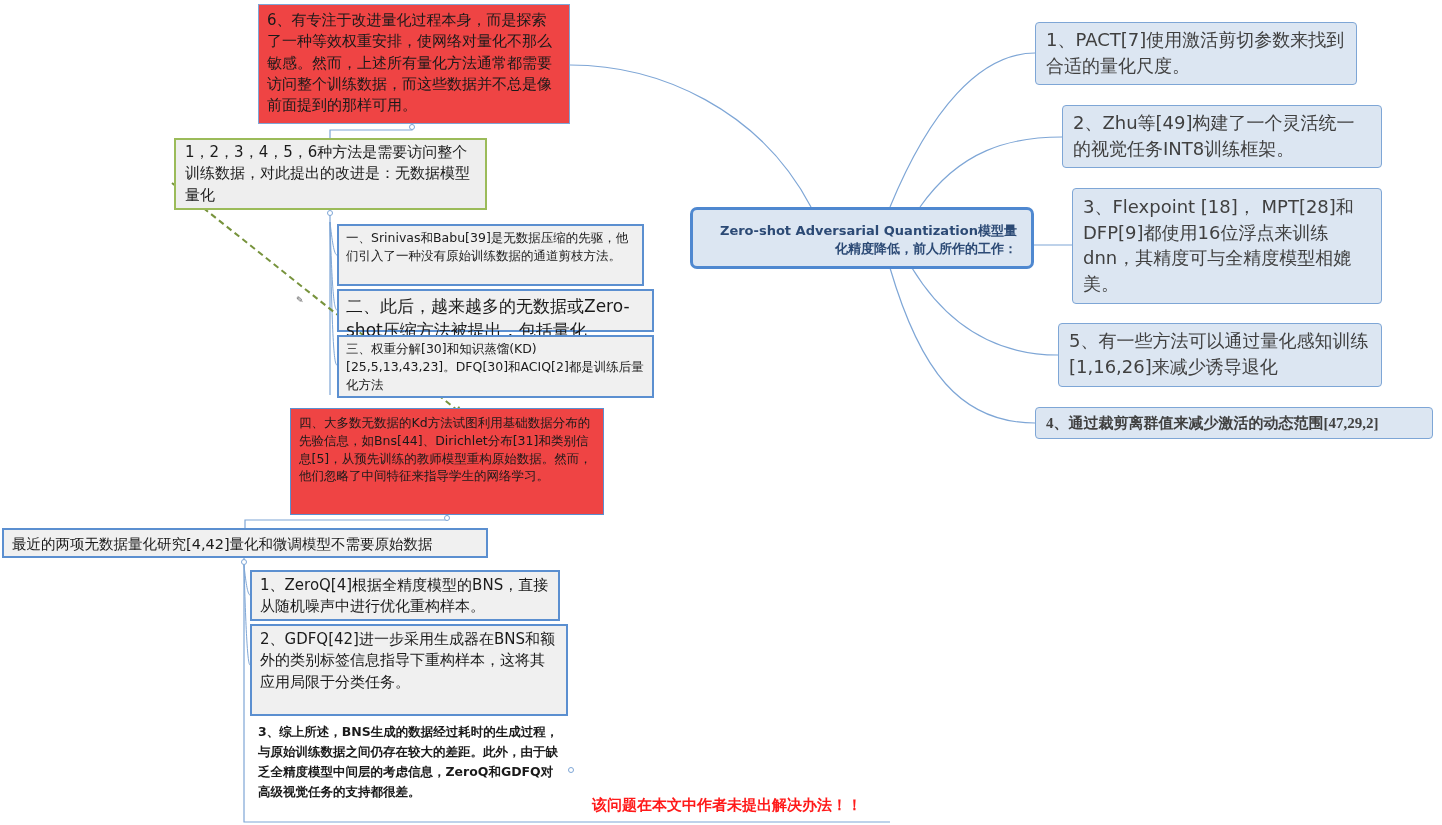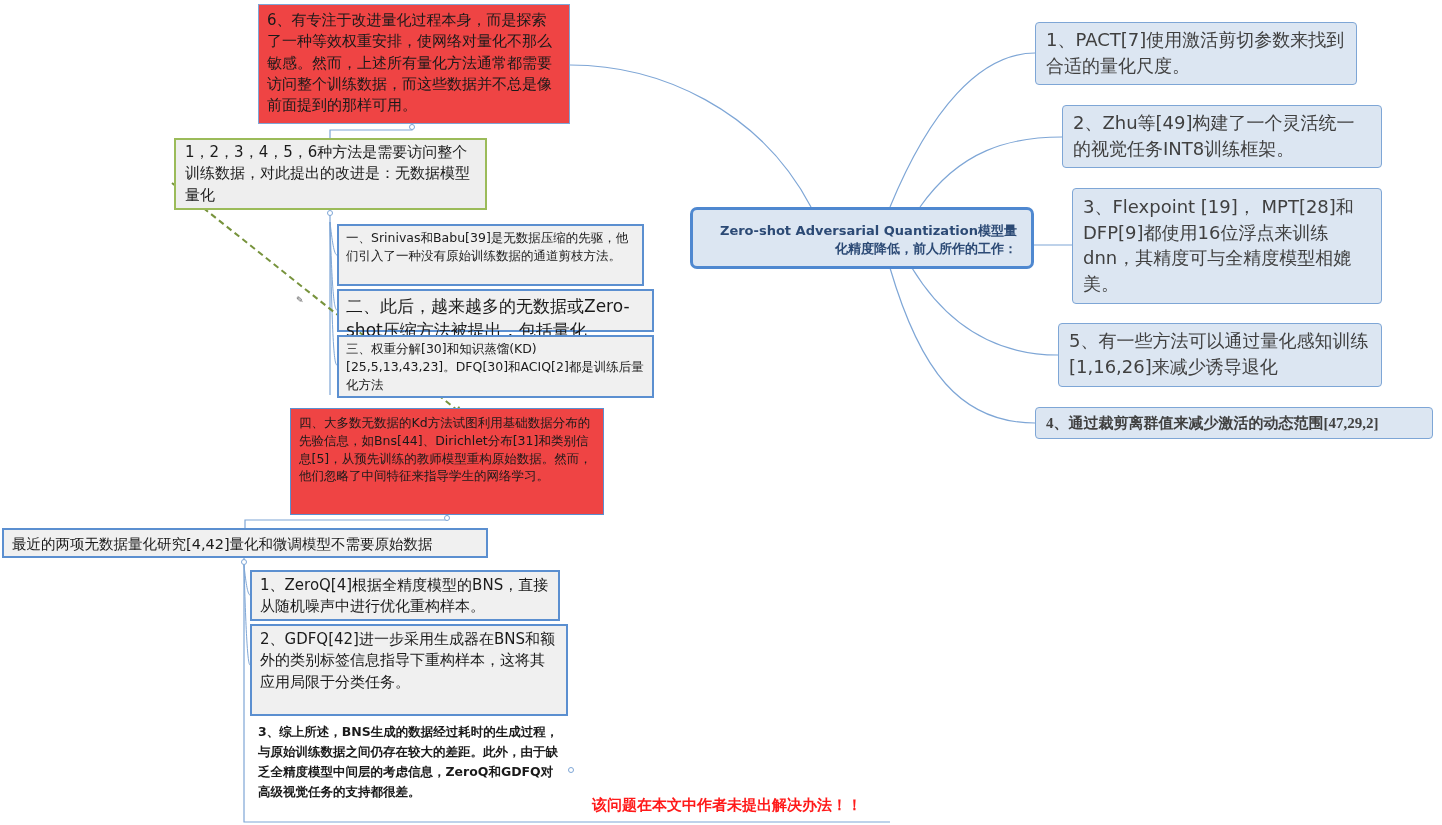--- a/index.html
+++ b/index.html
@@ -59,21 +59,21 @@
     <span>Zero-shot Adversarial Quantization模型量化精度降低，前人所作的工作：</span>
   </div>
 
   <div class="node n-right" style="left:1035px; top:22px; width:322px; height:63px; font-size:18px; padding:4px 10px;">
     <span>1、PACT[7]使用激活剪切参数来找到合适的量化尺度。</span>
   </div>
   <div class="node n-right" style="left:1062px; top:105px; width:320px; height:63px; font-size:18px; padding:4px 10px;">
     <span>2、Zhu等[49]构建了一个灵活统一的视觉任务INT8训练框架。</span>
   </div>
   <div class="node n-right" style="left:1072px; top:188px; width:310px; height:116px; font-size:18px; padding:5px 10px;">
-    <span>3、Flexpoint [19]， MPT[28]和DFP[9]都使用16位浮点来训练dnn，其精度可与全精度模型相媲美。</span>
+    <span>3、Flexpoint [18]， MPT[28]和DFP[9]都使用16位浮点来训练dnn，其精度可与全精度模型相媲美。</span>
   </div>
   <div class="node n-right" style="left:1058px; top:323px; width:324px; height:64px; font-size:18px; padding:4px 10px;">
     <span>5、有一些方法可以通过量化感知训练[1,16,26]来减少诱导退化</span>
   </div>
   <div class="node n-right" style="left:1035px; top:407px; width:398px; height:32px; font-size:15px; font-weight:bold; padding:5px 10px;font-family:Liberation Serif, serif;">
     <span>4、通过裁剪离群值来减少激活的动态范围[47,29,2]</span>
   </div>
 
   <div class="node n-white" style="left:258px; top:4px; width:312px; height:120px; font-size:15px; padding:5px 8px;">
     <span>6、有专注于改进量化过程本身，而是探索了一种等效权重安排，使网络对量化不那么敏感。然而，上述所有量化方法通常都需要访问整个训练数据，而这些数据并不总是像前面提到的那样可用。</span>

